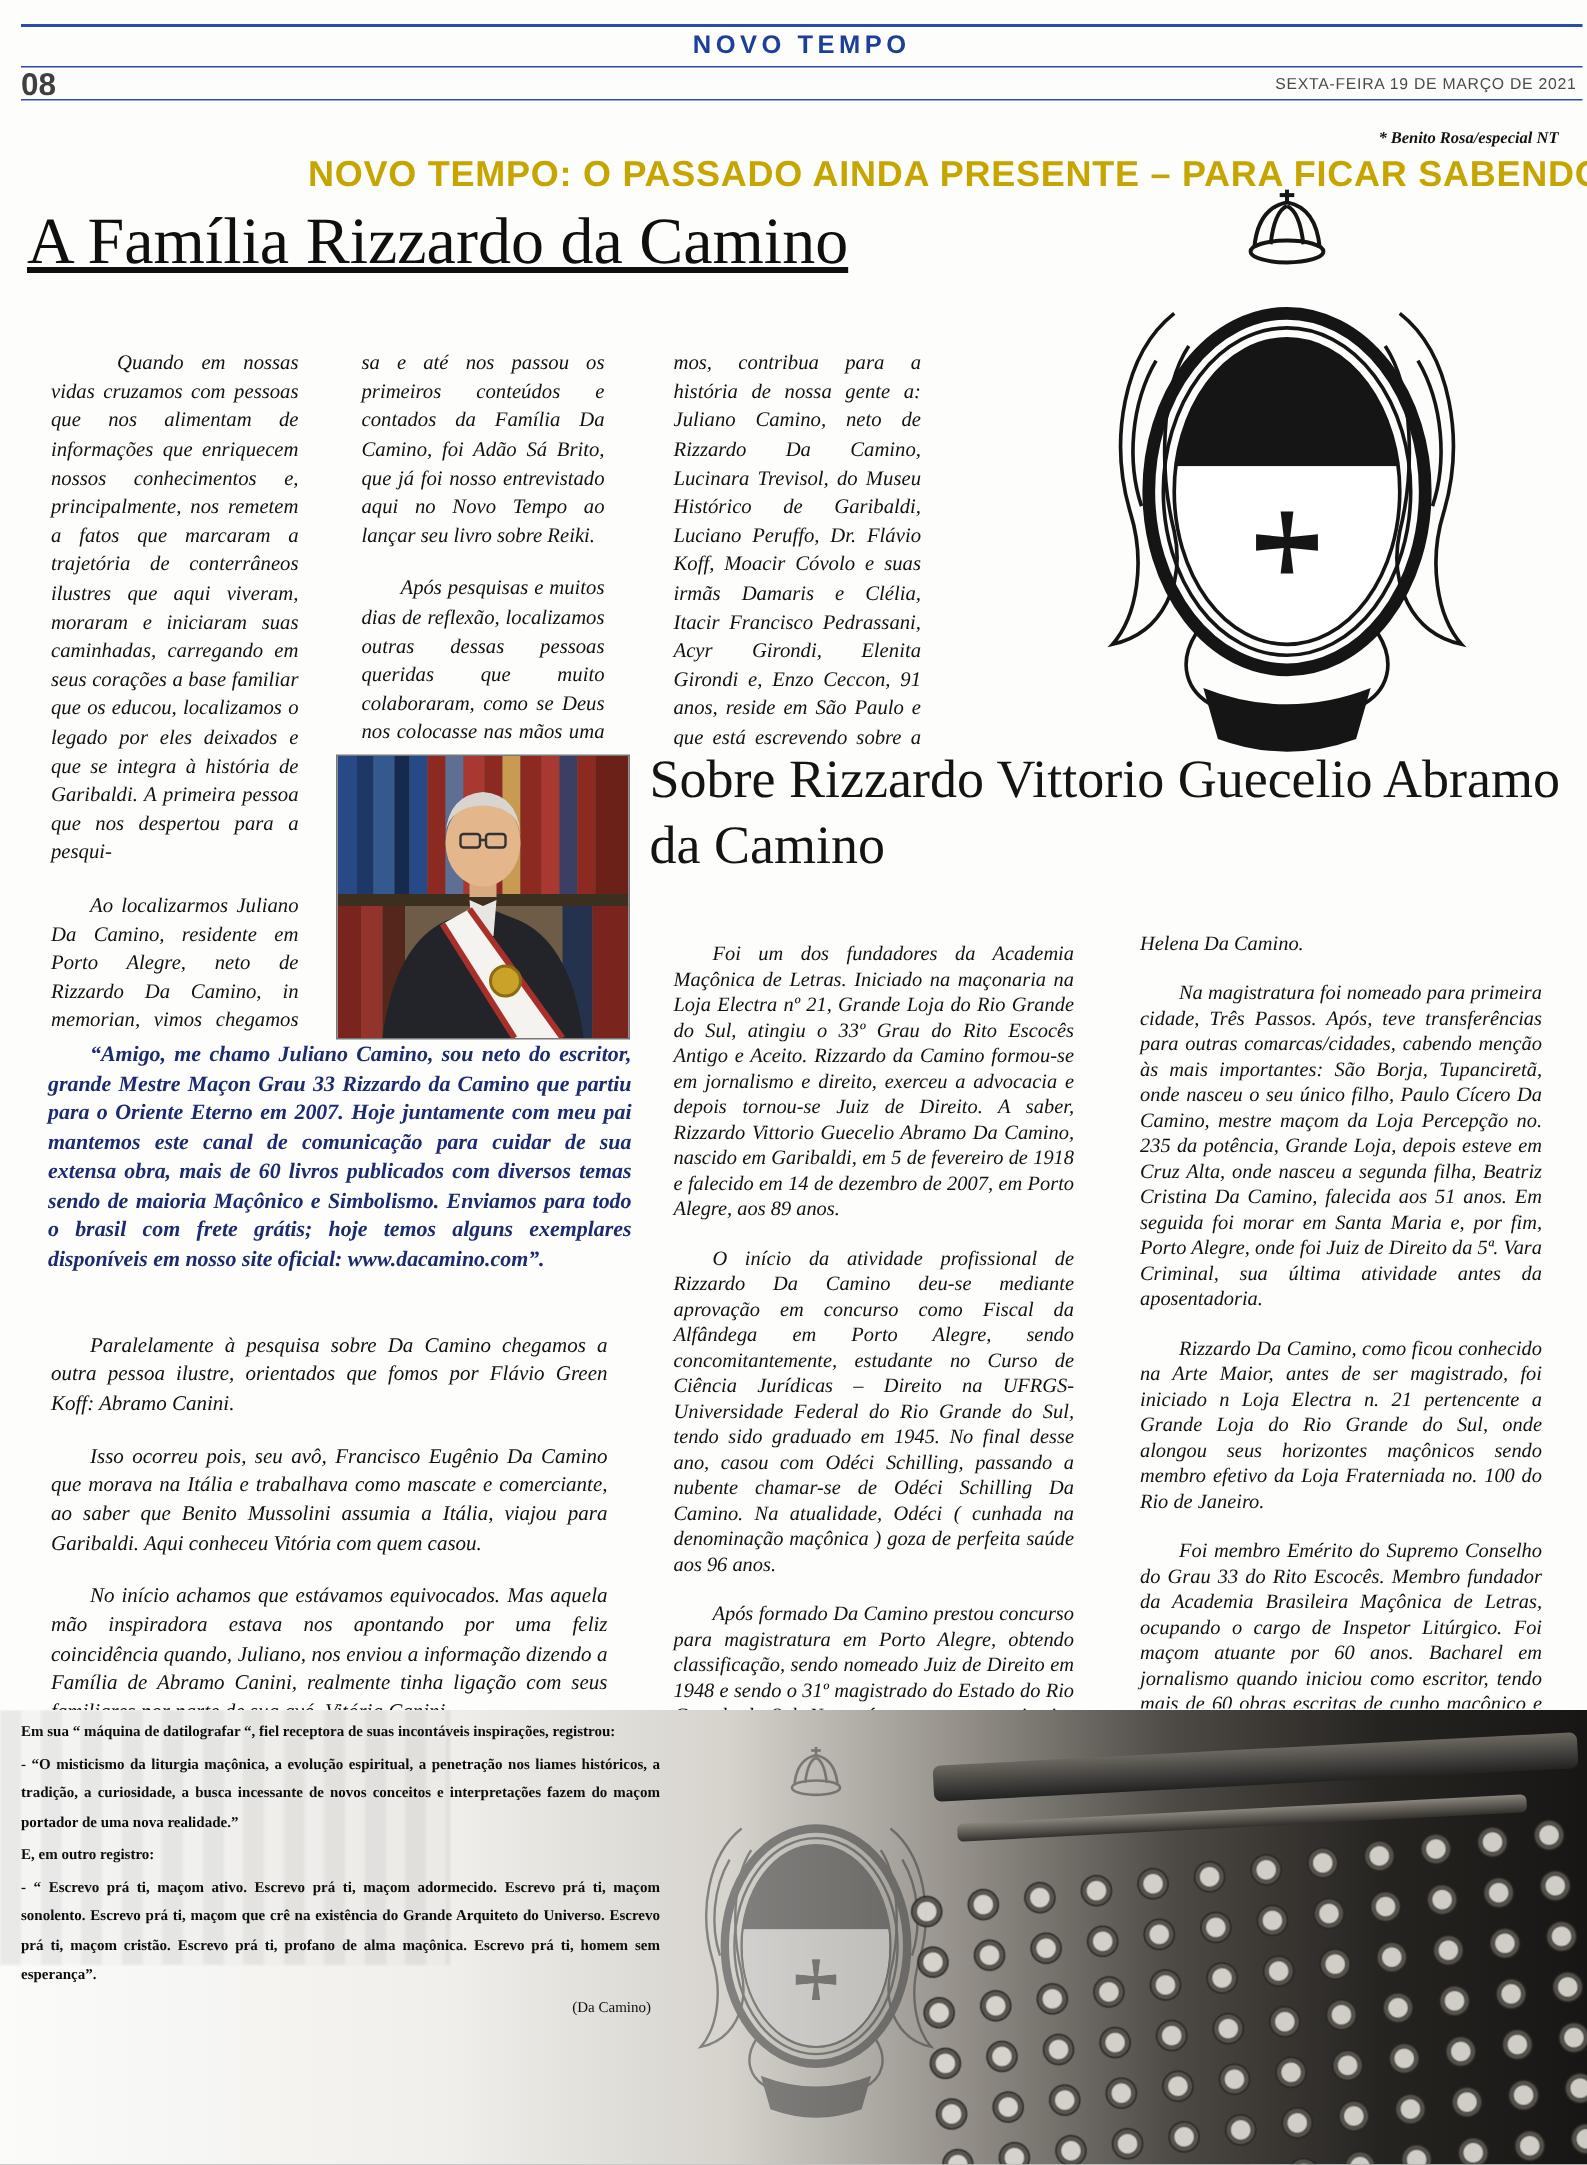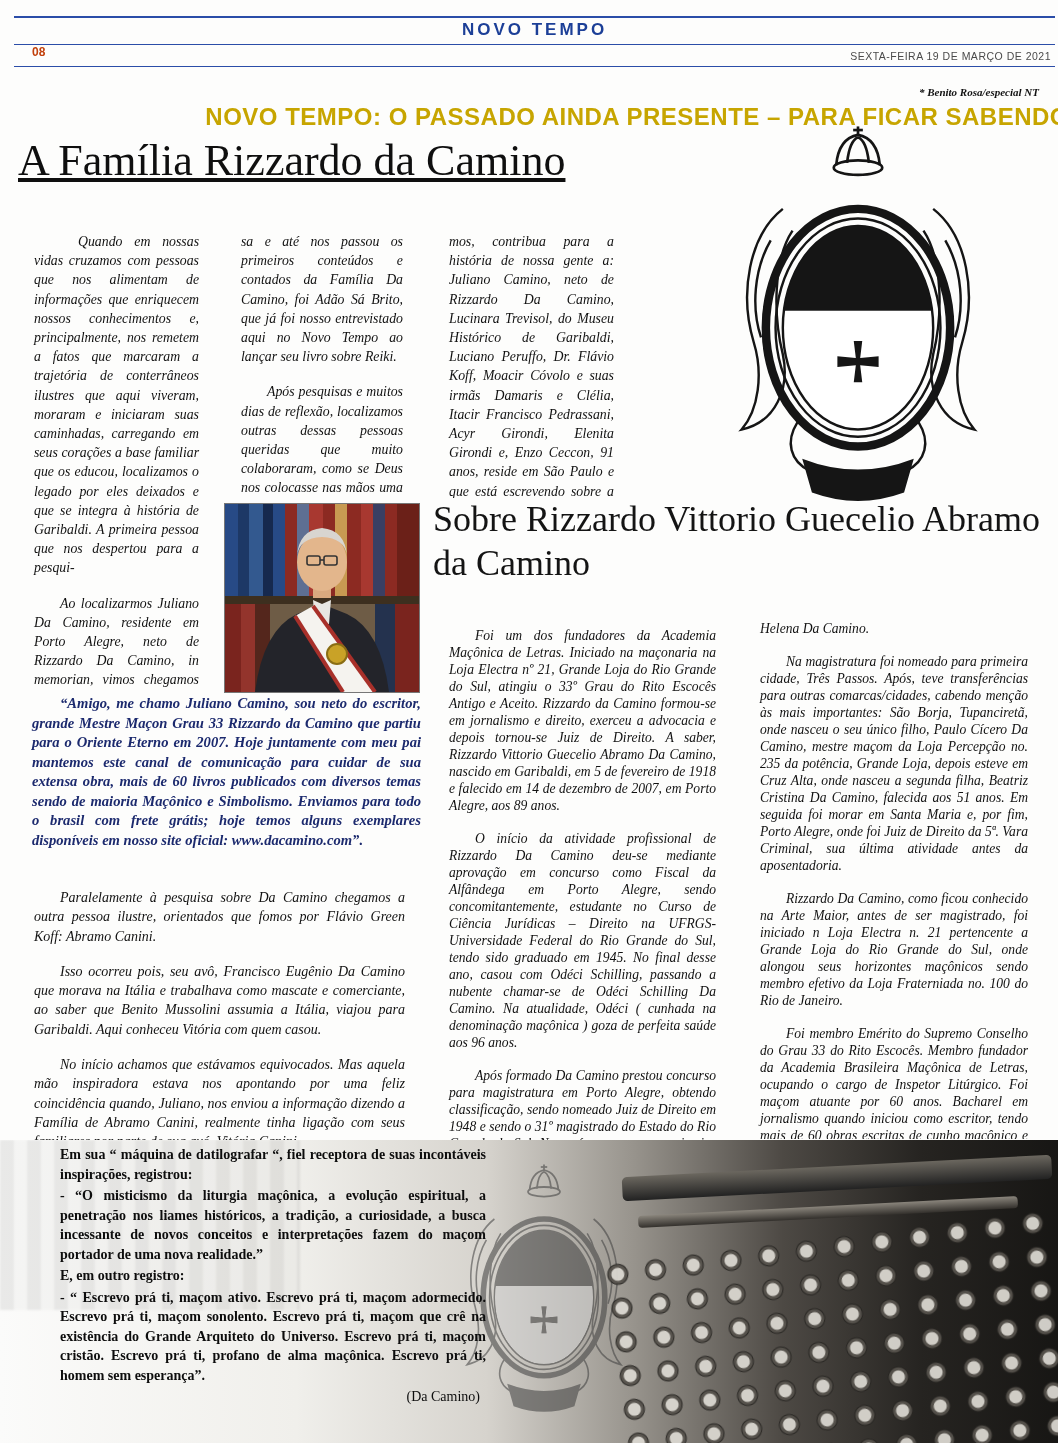--- a/index.html
+++ b/index.html
@@ -6,22 +6,22 @@
   .page{position:relative;width:1058px;height:1443px;margin:0 auto;background:#fdfdfc;
         font-family:"Liberation Serif",serif;color:#111;overflow:hidden;padding-left:11px;}
   
   .rule{position:absolute;left:14px;right:14px;height:2px;background:#2b4da8;}
   .rule-top{top:16px;}
   .rule-mid{top:44px;height:1px;}
   .rule-bot{top:66px;height:1px;}
   .masthead-title{position:absolute;top:20px;left:0;width:100%;text-align:center;
         font-family:"Liberation Sans",sans-serif;font-weight:bold;font-size:17px;
         letter-spacing:3px;color:#1c3f97;}
-  .page-num{position:absolute;top:45px;left:32px;font-family:"Liberation Sans",sans-serif;
-        font-weight:bold;font-size:12px;color:#c2410c;}
+  .page-num{position:absolute;top:45px;left:14px;font-family:"Liberation Sans",sans-serif;
+        font-weight:bold;font-size:21px;color:#404040;}
   .masthead-email{position:absolute;top:48px;left:0;width:100%;text-align:center;
         font-style:italic;font-size:12.5px;color:#222;}
   .masthead-date{position:absolute;top:50px;right:18px;font-family:"Liberation Sans",sans-serif;
         font-size:10.5px;letter-spacing:.5px;color:#4a4a4a;}
   .credit{position:absolute;top:86px;right:30px;font-size:11px;font-weight:bold;
         font-style:italic;color:#111;}
   
   .banner{position:absolute;top:103px;left:0;width:100%;text-align:right;
         font-family:"Liberation Sans",sans-serif;font-weight:bold;font-size:24px;
         color:#c7a500;letter-spacing:.5px;}
@@ -63,21 +63,21 @@
         opacity:.55;filter:grayscale(1) brightness(1.25) contrast(.65);}
   .tw-bar{position:absolute;right:6px;top:26px;width:430px;height:24px;border-radius:5px;
         background:linear-gradient(#6b675f,#222);transform:rotate(-3deg);}
   .tw-bar2{position:absolute;right:40px;top:66px;width:380px;height:12px;border-radius:4px;
         background:linear-gradient(#8a857c,#33302c);transform:rotate(-3deg);}
   .tw-keys{position:absolute;right:-24px;top:92px;width:470px;height:240px;
         transform:rotate(-7deg);opacity:.95;
         background-image:radial-gradient(circle at 17px 15px,#d9d6cf 0 6px,#56524c 7px 9px,#262421 10px,transparent 11px);
         background-size:38px 34px;}
   .bottom-text{position:absolute;left:14px;top:5px;width:426px;text-align:justify;
-        font-size:14px;line-height:19.5px;color:#0d0d0d;font-weight:bold;margin-left:46px;}
+        font-size:10px;line-height:19.5px;color:#0d0d0d;font-weight:bold;}
   .bottom-text p{margin:0 0 2px 0;}
   .bt-attribution{text-align:right;font-weight:400;padding-right:6px;}
 </style>
 </head>
 <body>
 
 <svg width="0" height="0" style="position:absolute" aria-hidden="true">
   <symbol id="crest-symbol" viewBox="0 0 240 320">
     <g stroke="#151515" fill="none" stroke-width="2.2">
       <ellipse cx="120" cy="36" rx="20" ry="6"></ellipse>

